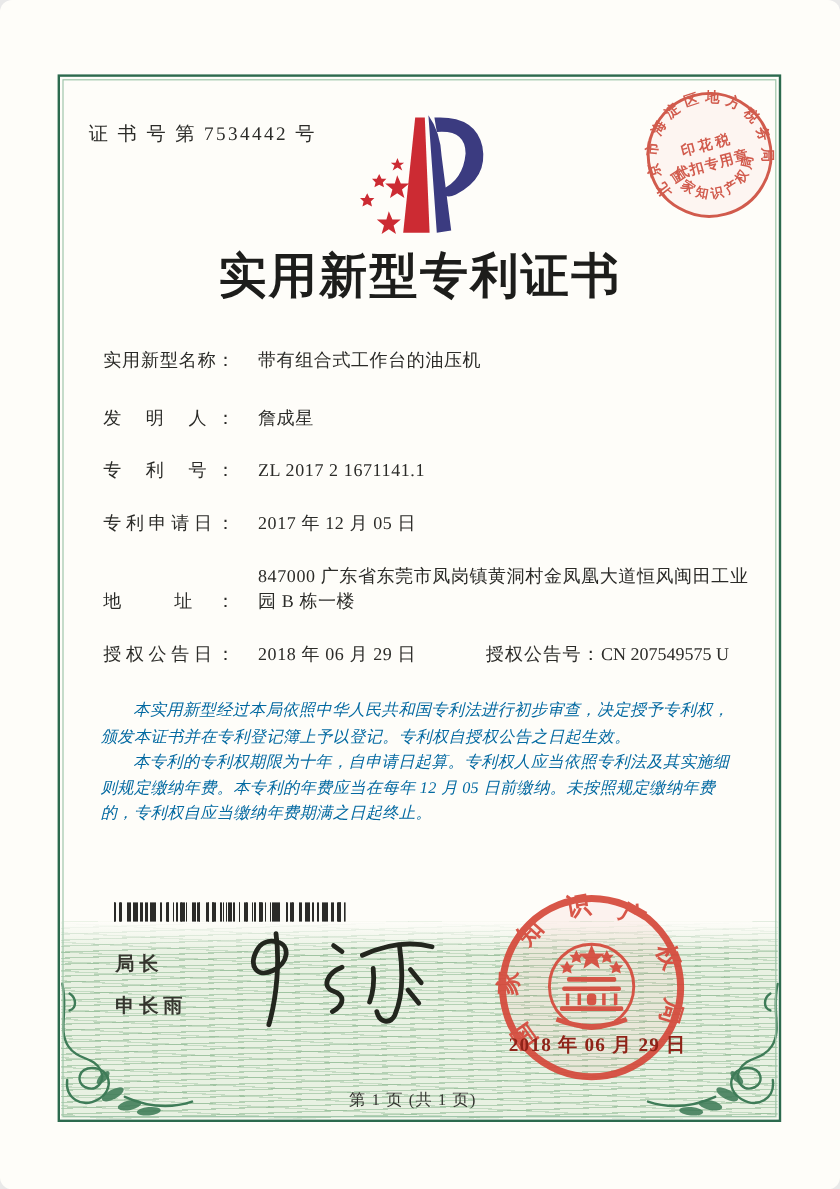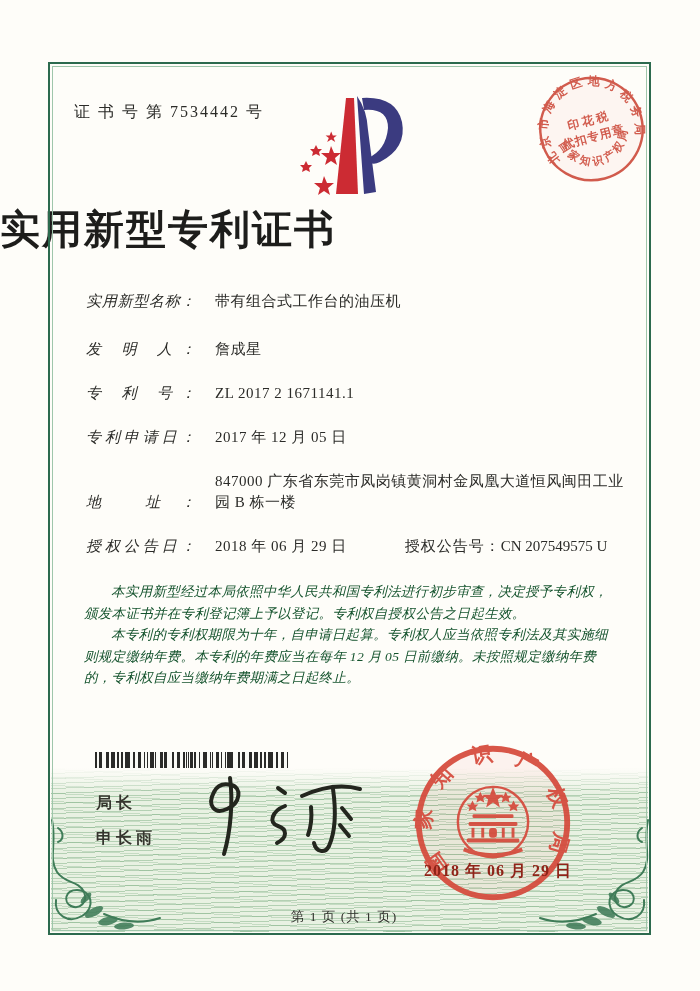--- a/index.html
+++ b/index.html
@@ -1,50 +1,50 @@
 <!DOCTYPE html>
 <html><head>
 <meta charset="utf-8">
 <style>
   html,body{margin:0;padding:0;background:#e9e9e9;}
   .page{
     position:relative;width:700px;height:991px;margin:0 auto;
     background:#fefdf9;overflow:hidden;
-    font-family:"Liberation Serif","DejaVu Serif",serif;color:#2b2b28;
+    font-family:"Liberation Serif","DejaVu Serif",serif;color:#2b2b28;border-radius:10px;
   }
   .frame{position:absolute;left:48px;top:62px;right:49px;bottom:56px;border:2px solid #2c6a4e;pointer-events:none;z-index:4;}
   .frame::before{content:"";position:absolute;inset:2px;border:1px solid #9fc6ab;}
   
   .green-band{
     position:absolute;left:51px;right:52px;top:768px;bottom:59px;z-index:0;
     background-color:#e8f1e2;
     background-image:
       repeating-linear-gradient(178deg, rgba(115,168,122,.45) 0 1px, rgba(0,0,0,0) 1px 5px),
       repeating-linear-gradient(183deg, rgba(115,168,122,.30) 0 1px, rgba(0,0,0,0) 1px 8px);
   }
   .green-band::before{content:"";position:absolute;left:0;right:0;top:0;height:26px;
     background:linear-gradient(180deg,#fefdf9 0,rgba(254,253,249,0) 100%);}
   .cert-no{position:absolute;left:74px;top:102px;font-size:16px;letter-spacing:2px;z-index:2;}
   .logo{position:absolute;left:288px;top:90px;z-index:2;}
   .tax-stamp{position:absolute;left:533px;top:70px;transform:rotate(-15deg);z-index:3;opacity:.9;}
   .title{
-    position:absolute;left:0;right:0;top:202px;
+    position:absolute;left:0;right:0;top:202px;text-align:center;
     font-size:40px;font-weight:bold;letter-spacing:2px;color:#1d1d1b;z-index:2;
   }
   .fields{position:absolute;left:86px;top:291px;width:540px;z-index:2;font-size:15px;}
   .frow{display:flex;align-items:flex-start;margin-bottom:27px;line-height:21px;}
   .frow.tight{margin-bottom:23px;align-items:flex-end;}
-  .flabel{width:110px;flex:0 0 110px;text-align:justify;text-align-last:justify;letter-spacing:.5px;font-style:italic;}
+  .flabel{width:110px;flex:0 0 110px;text-align:justify;text-align-last:justify;letter-spacing:.5px;}
   .fvalue{margin-left:19px;max-width:415px;letter-spacing:.5px;}
   .dualrow{display:flex;}
   .pair2{margin-left:58px;white-space:nowrap;}
   .pair2 .inlinelabel{letter-spacing:1px;}
   .body-text{
     position:absolute;left:84px;top:581px;width:532px;z-index:2;
-    font-size:13.5px;line-height:21.5px;font-style:italic;letter-spacing:.3px;color:#14532d;
+    font-size:13.5px;line-height:21.5px;font-style:italic;letter-spacing:.3px;color:#0369a1;
   }
   .body-text p{margin:0;text-indent:2em;}
   .barcode{
     position:absolute;left:95px;top:752px;width:193px;height:16px;z-index:2;
     background-color:#fafaf6;
     background-image:
       repeating-linear-gradient(90deg,#2a2a28 0 2px,rgba(0,0,0,0) 2px 5px,#2a2a28 5px 6px,rgba(0,0,0,0) 6px 11px),
       repeating-linear-gradient(90deg,#2a2a28 0 1px,rgba(0,0,0,0) 1px 4px,#2a2a28 4px 7px,rgba(0,0,0,0) 7px 13px);
   }
   .signer{position:absolute;left:96px;top:793px;z-index:2;font-size:16px;letter-spacing:4px;color:#35352e;font-weight:bold;}

